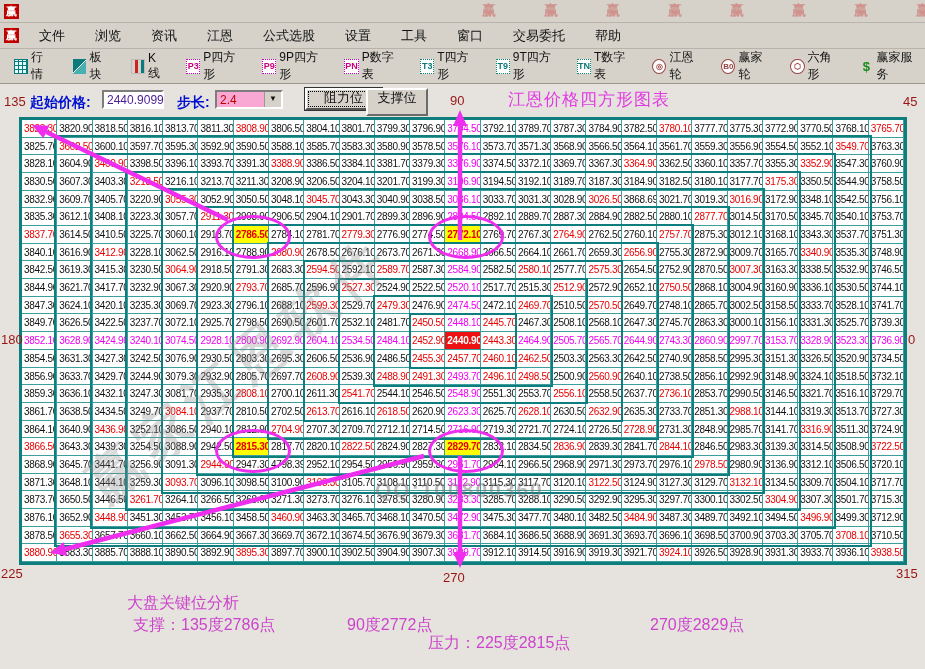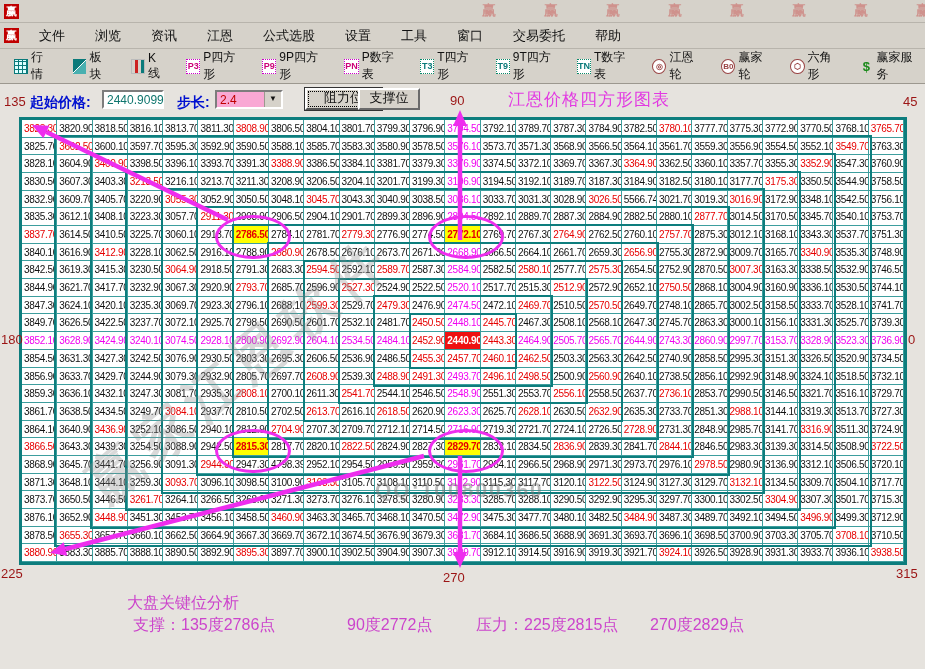--- a/index.html
+++ b/index.html
@@ -31,21 +31,21 @@
   .ico-kline{border:1px solid #bbb;background:
       linear-gradient(90deg,transparent 0 3px,#cc2222 3px 6px,transparent 6px 9px,#0a7a7a 9px 12px,transparent 12px);}
   .ico-wheel{border:1px solid #994444;border-radius:50%;color:#994444;font-size:8px;line-height:13px;background:#fff;}
   .ico-dollar{border:none;background:transparent;color:#1a8a1a;font:bold 13px/15px "Liberation Sans",sans-serif;}
   
   .controlrow{position:absolute;left:0;top:84px;width:925px;height:34px;background:#e6e3de;}
   .ctl-label-blue{position:absolute;font:bold 14px/16px "Liberation Sans",sans-serif;color:#0010d0;}
   .corner-lab{position:absolute;font:13px/14px "Liberation Sans",sans-serif;color:#9b1414;}
   .txt-input{position:absolute;background:#fff;border-top:2px solid #7d7d7d;border-left:2px solid #7d7d7d;
              border-bottom:2px solid #fff;border-right:2px solid #fff;box-sizing:border-box;
-             font:12px/14px "Liberation Sans",sans-serif;color:#0f766e;padding:1px 3px;}
+             font:12px/14px "Liberation Sans",sans-serif;color:#4c1d95;padding:1px 3px;}
   .combo{position:absolute;background:#f9a8d4;border-top:2px solid #7d7d7d;border-left:2px solid #7d7d7d;
          border-bottom:2px solid #fff;border-right:2px solid #fff;box-sizing:border-box;
          font:12px/14px "Liberation Sans",sans-serif;color:#c00000;padding:1px 3px;}
   .combo-btn{position:absolute;right:0;top:0;width:16px;height:100%;background:#d6d2ca;
              border-left:1px solid #9c988f;text-align:center;font-size:8px;color:#111;line-height:14px;}
   .push-btn{position:absolute;background:#d6d2ca;border-top:2px solid #fff;border-left:2px solid #fff;
             border-bottom:2px solid #6a6a6a;border-right:2px solid #6a6a6a;box-sizing:border-box;
             font:13px/16px "Liberation Sans",sans-serif;color:#111;text-align:center;cursor:pointer;}
   .btn-default{outline:1px dotted #000;outline-offset:-4px;border-color:#fff #555 #555 #fff;box-shadow:0 0 0 1px #333;}
   .chart-title{position:absolute;font:17px/18px "Liberation Sans",sans-serif;color:#e23ae2;letter-spacing:1px;}
@@ -165,21 +165,21 @@
   <div class="controlrow">
     <span class="corner-lab" style="left:4px;top:11px">135</span>
     <span class="ctl-label-blue" style="left:30px;top:10px">起始价格:</span>
     <span class="txt-input" style="left:102px;top:6px;width:62px;height:19px">2440.9099</span>
     <span class="ctl-label-blue" style="left:177px;top:10px">步长:</span>
     <span class="combo" style="left:215px;top:6px;width:68px;height:19px">
       <span>2.4</span>
       <span class="combo-btn">▼</span>
     </span>
     <span class="push-btn btn-default" style="left:305px;top:4px;width:77px;height:22px">阻力位</span>
-    <span class="push-btn" style="left:358px;top:4px;width:62px;height:22px">支撑位</span>
+    <span class="push-btn" style="left:366px;top:4px;width:62px;height:28px">支撑位</span>
     <span class="corner-lab" style="left:450px;top:10px">90</span>
     <span class="chart-title" style="left:508px;top:7px">江恩价格四方形图表</span>
     <span class="corner-lab" style="left:903px;top:11px">45</span>
   </div>
 
   <div id="grid">
       <div class="cell c-r">3823.30</div>
       <div class="cell c-k">3820.90</div>
       <div class="cell c-k">3818.50</div>
       <div class="cell c-k">3816.10</div>
@@ -289,21 +289,21 @@
       <div class="cell c-k">3048.10</div>
       <div class="cell c-r">3045.70</div>
       <div class="cell c-k">3043.30</div>
       <div class="cell c-k">3040.90</div>
       <div class="cell c-k">3038.50</div>
       <div class="cell c-m">3036.10</div>
       <div class="cell c-k">3033.70</div>
       <div class="cell c-k">3031.30</div>
       <div class="cell c-k">3028.90</div>
       <div class="cell c-r">3026.50</div>
-      <div class="cell c-k">5566.74</div>
+      <div class="cell c-k">3868.69</div>
       <div class="cell c-k">3021.70</div>
       <div class="cell c-k">3019.30</div>
       <div class="cell c-r">3016.90</div>
       <div class="cell c-k">3172.90</div>
       <div class="cell c-k">3348.10</div>
       <div class="cell c-k">3542.50</div>
       <div class="cell c-k">3756.10</div>
       <div class="cell c-k">3835.30</div>
       <div class="cell c-k">3612.10</div>
       <div class="cell c-k">3408.10</div>
@@ -844,17 +844,17 @@
       <line x1="228" y1="220" x2="46.39789946011713" y2="131.97857371791392" stroke="#ee2dee" stroke-width="4.5"></line>
       <polygon points="32,125 49.45102546170447,125.67949270411268 43.344773458529794,138.27765473171516" fill="#ee2dee"></polygon>
       <line x1="424" y1="456" x2="65.4875777147107" y2="548.9831683467194" stroke="#ee2dee" stroke-width="4.5"></line>
       <polygon points="50,553 63.73021386640044,542.2073530965334 67.24494156302094,555.7589835969053" fill="#ee2dee"></polygon>
     </svg>
 
   <div class="footer-line1">大盘关键位分析</div>
   <div id="footer-line2">
       <span class="footer-part" style="left: 133px;">支撑：135度2786点</span>
       <span class="footer-part" style="left: 330px; margin-left: 17px;">90度2772点</span>
-      <span class="footer-part" style="left: 476px;">压力：225度2815点</span>
+      <span class="footer-part" style="left: 428px; margin-top: 18px;">压力：225度2815点</span>
       <span class="footer-part" style="left: 650px;">270度2829点</span>
     </div>
 
 </div>
 
 </body></html>

